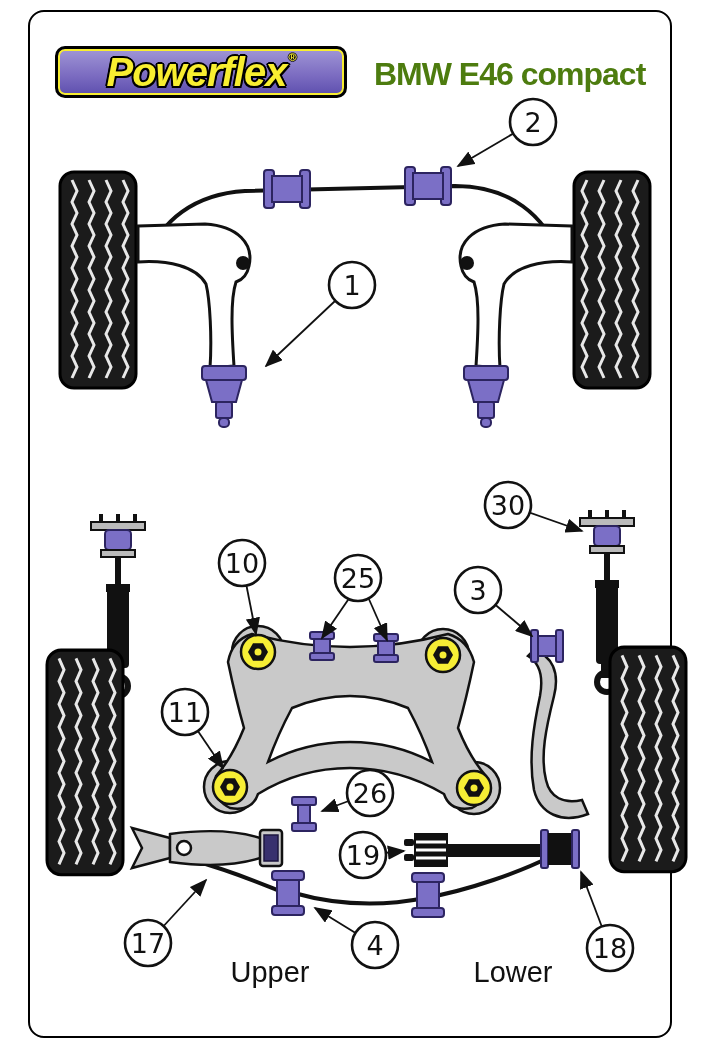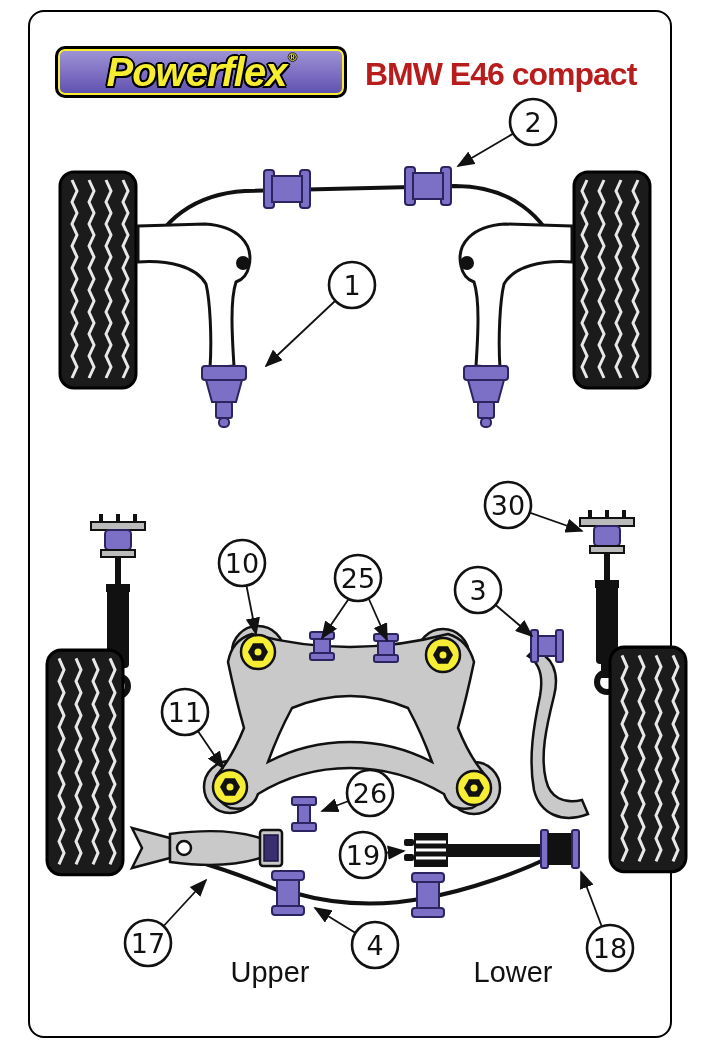--- a/index.html
+++ b/index.html
@@ -25,22 +25,22 @@
     text-shadow:2px 0 0 #000,-2px 0 0 #000,0 2px 0 #000,0 -2px 0 #000,
                 1.5px 1.5px 0 #000,-1.5px 1.5px 0 #000,1.5px -1.5px 0 #000,-1.5px -1.5px 0 #000;
     line-height:1;
   }
   .reg-mark{
     font-style:normal;font-weight:bold;font-size:11px;color:var(--logo-text-yellow);
     text-shadow:1px 0 0 #000,-1px 0 0 #000,0 1px 0 #000,0 -1px 0 #000;
     vertical-align:top;margin-left:2px;
   }
   .page-title{
-    position:absolute;left:365px;top:56px;width:320px;
-    font-weight:bold;font-size:32px;color:#b91c1c;letter-spacing:-1px;white-space:nowrap;
+    position:absolute;left:374px;top:56px;width:320px;
+    font-weight:bold;font-size:32px;color:#4d7c0f;letter-spacing:-1px;white-space:nowrap;
   }
   svg.diagram{position:absolute;left:0;top:0;}
 
   .tire-body{fill:#1b1b1b;stroke:#000;stroke-width:3;}
   .tread{fill:none;stroke:#e8e8e8;stroke-width:3;}
   .bush{fill:var(--bush-purple);stroke:#2c2460;stroke-width:2;}
   .bush-dark{fill:#38306e;stroke:#1c163f;stroke-width:1.5;}
   .yellow{fill:var(--bush-yellow);stroke:#111;stroke-width:2.5;}
   .metal{fill:var(--metal-gray);stroke:#111;stroke-width:2.5;}
   .whitepart{fill:#fff;stroke:#111;stroke-width:3;}

